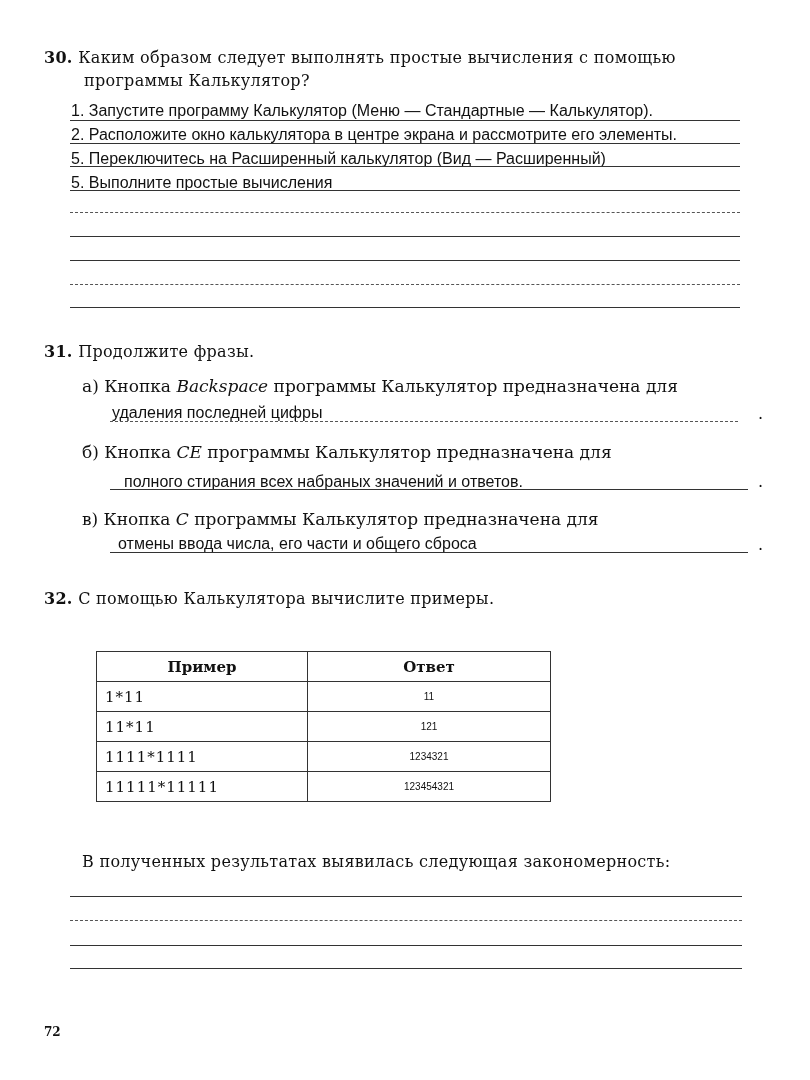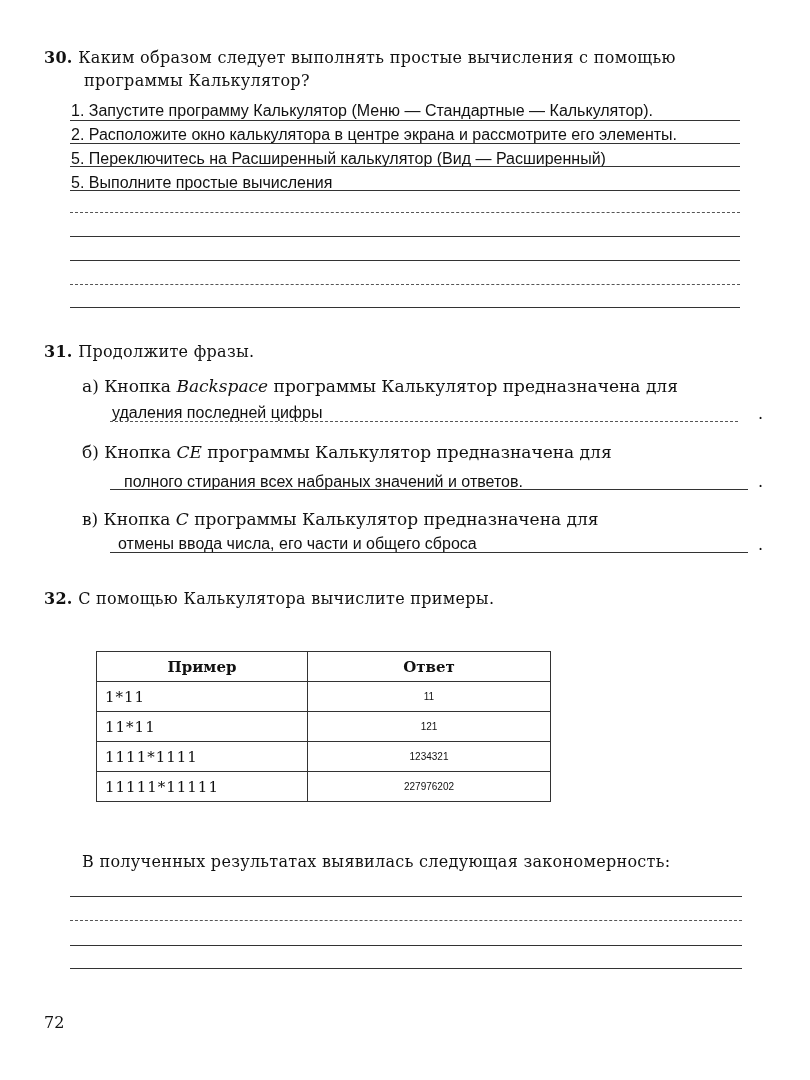--- a/index.html
+++ b/index.html
@@ -17,21 +17,21 @@
   .dot { position: absolute; font-size: 16px; }
   table.calc {
     position: absolute; left: 96px; top: 617px; border-collapse: collapse; width: 455px; margin-top: 34px;
   }
   table.calc td, table.calc th {
     border: 1px solid #333; height: 29px; padding: 0 0 0 8px; font-size: 15px;
   }
   table.calc th { font-weight: bold; text-align: center; padding: 0; }
   table.calc td.ans { text-align: center; font-family: Liberation Sans, sans-serif; font-size: 10px; padding: 0; }
   table.calc td.ex { font-family: "DejaVu Serif", serif; letter-spacing: 1px; }
-  .page-num { font-weight: normal; font-size: 16px; }
+  .page-num { font-weight: bold; font-size: 12px; margin-top: 12px; }
 </style>
 </head>
 <body>
 
 <div class="abs q-title" style="left:44px; top:48px;">
   <span class="qnum">30.</span>
   <span>Каким образом следует выполнять простые вычисления с помощью</span>
 </div>
 <div class="abs q-title" style="left:84px; top:71px;">программы Калькулятор?</div>
 
@@ -97,21 +97,21 @@
   <tr>
     <td class="ex">11*11</td>
     <td class="ans">121</td>
   </tr>
   <tr>
     <td class="ex">1111*1111</td>
     <td class="ans">1234321</td>
   </tr>
   <tr>
     <td class="ex">11111*11111</td>
-    <td class="ans">227976202</td>
+    <td class="ans">123454321</td>
   </tr>
 </tbody>
   </table>
 
 <div class="abs q-title" style="left:82px; top:852px;">В полученных результатах выявилась следующая закономерность:</div>
 <div class="line" style="left:70px; top:896px; width:672px;"></div>
 <div class="line faint" style="left:70px; top:920px; width:672px;"></div>
 <div class="line" style="left:70px; top:945px; width:672px;"></div>
 <div class="line" style="left:70px; top:968px; width:672px;"></div>
 

